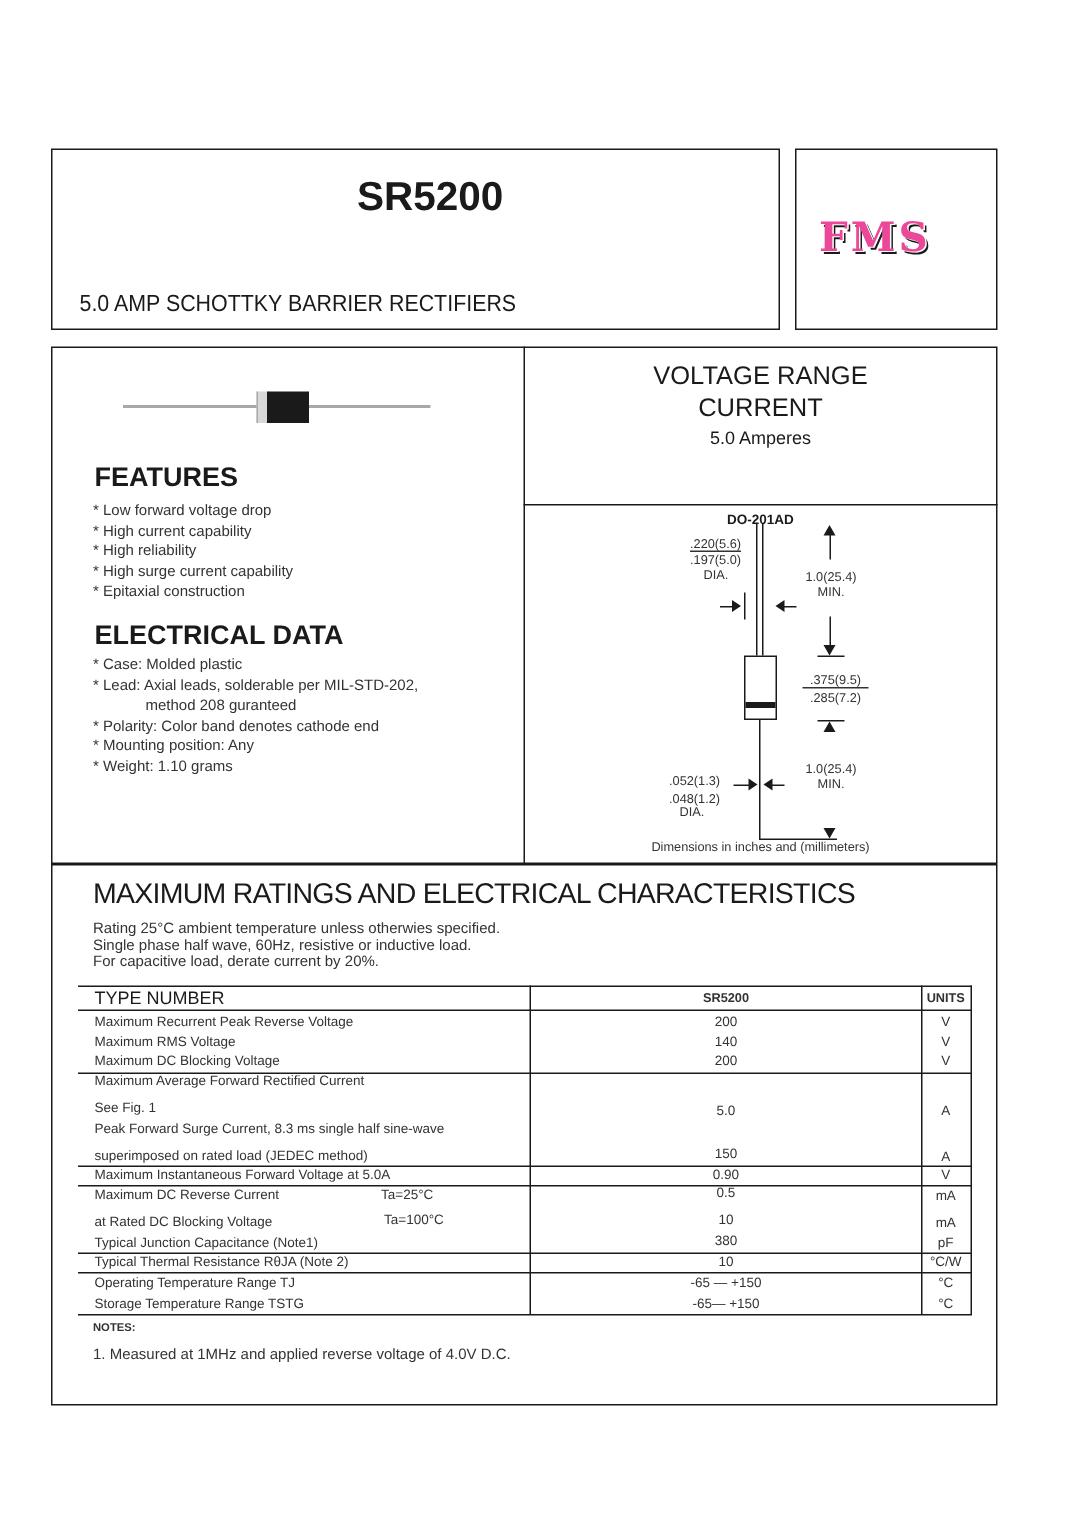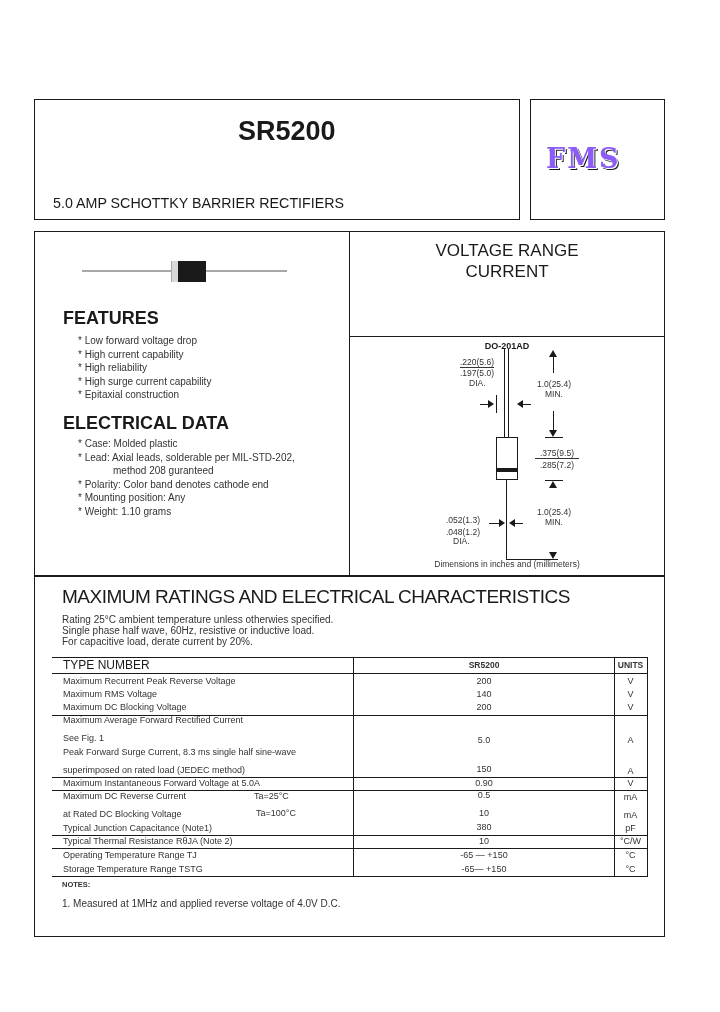--- a/index.html
+++ b/index.html
@@ -1,23 +1,23 @@
 <!DOCTYPE html>
 <html><head>
 <meta charset="utf-8">
 <style>
   html, body { margin:0; padding:0; background:#ffffff; }
   body { width:720px; height:1012px; position:relative; font-family:"Liberation Sans", sans-serif; color:#1a1a1a; overflow:hidden; }
   .box { position:absolute; border:1px solid #1a1a1a; box-sizing:border-box; }
   .abs { position:absolute; }
   .title { font-weight:bold; font-size:27px; letter-spacing:0px; }
   .subtitle { font-size:15.5px; transform:scaleX(0.92); transform-origin:left; white-space:nowrap; }
-  .logo { font-family:"DejaVu Serif", serif; font-weight:bold; font-size:27px; letter-spacing:2px; color:#8b5cf6; text-shadow:1px 1px 0 #fff, 2px 2px 0 #1a1a1a; }
+  .logo { font-family:"DejaVu Serif", serif; font-weight:bold; font-size:27px; letter-spacing:2px; color:#ec4899; text-shadow:1px 1px 0 #fff, 2px 2px 0 #1a1a1a; }
   .h2 { font-weight:bold; font-size:18px; white-space:nowrap; }
-  .feat { font-size:10px; line-height:13.6px; color:#333; white-space:nowrap;margin-left:16px; }
+  .feat { font-size:10px; line-height:13.6px; color:#333; white-space:nowrap; }
   .center { text-align:center; }
   .big { font-size:17px; }
   .mid { font-size:12px; }
   .dim { font-size:8.5px; color:#333; white-space:nowrap; line-height:10px; }
   .hline { position:absolute; height:1px; background:#1a1a1a; }
   .vline { position:absolute; width:1px; background:#1a1a1a; }
   .h3 { font-size:19px; letter-spacing:-0.5px; white-space:nowrap; }
   .note { font-size:10px; color:#333; white-space:nowrap; line-height:11px; }
   .cell { position:absolute; font-size:9px; color:#333; white-space:nowrap; }
   .cellc { position:absolute; font-size:9px; color:#333; white-space:nowrap; text-align:center; }
@@ -58,20 +58,21 @@
   <div class="feat">* Lead: Axial leads, solderable per MIL-STD-202,</div>
   <div class="feat" style="padding-left:35px;">method 208 guranteed</div>
   <div class="feat">* Polarity: Color band denotes cathode end</div>
   <div class="feat">* Mounting position: Any</div>
   <div class="feat">* Weight: 1.10 grams</div>
 </div>
 
 <div class="abs center" style="left:349px;top:242px;width:316px;">
   <div class="big" style="line-height:18px;">VOLTAGE RANGE</div>
   <div class="big" style="line-height:24px;">CURRENT</div>
+  <div class="mid" style="line-height:16px;">5.0 Amperes</div>
 </div>
 
 <div class="abs" style="left:349px;top:337px;width:316px;height:239px;">
   <div class="abs center" style="left:0;top:4px;width:316px;font-size:9px;font-weight:bold;">DO-201AD</div>
 
   <div class="vline" style="left:155px;top:12px;height:88px;"></div>
   <div class="vline" style="left:159px;top:12px;height:88px;"></div>
 
   <div class="abs" style="left:147px;top:100px;width:22px;height:43px;border:1px solid #1a1a1a;box-sizing:border-box;">
     <div class="abs" style="left:0;top:30px;width:20px;height:4px;background:#1a1a1a;"></div>

